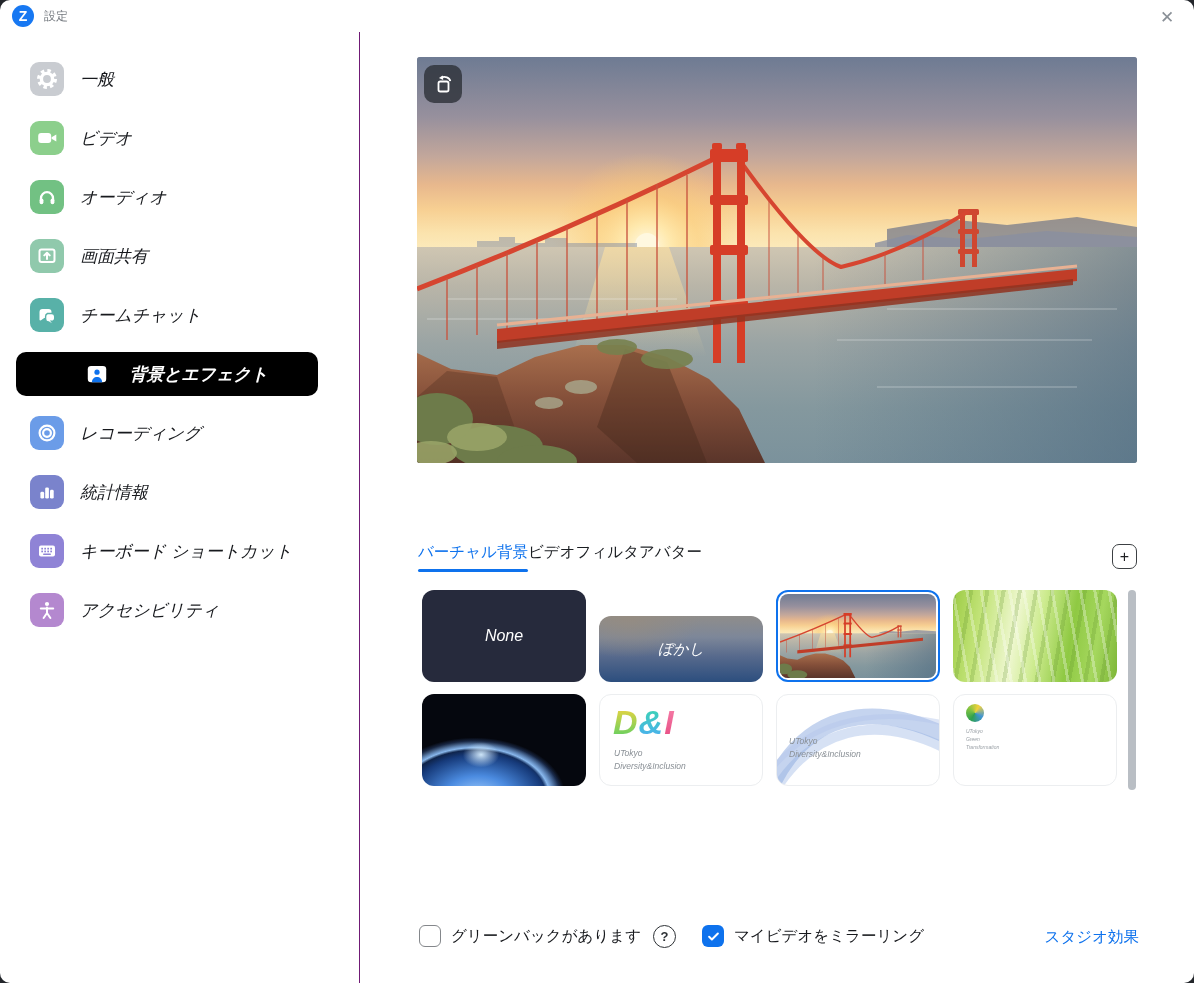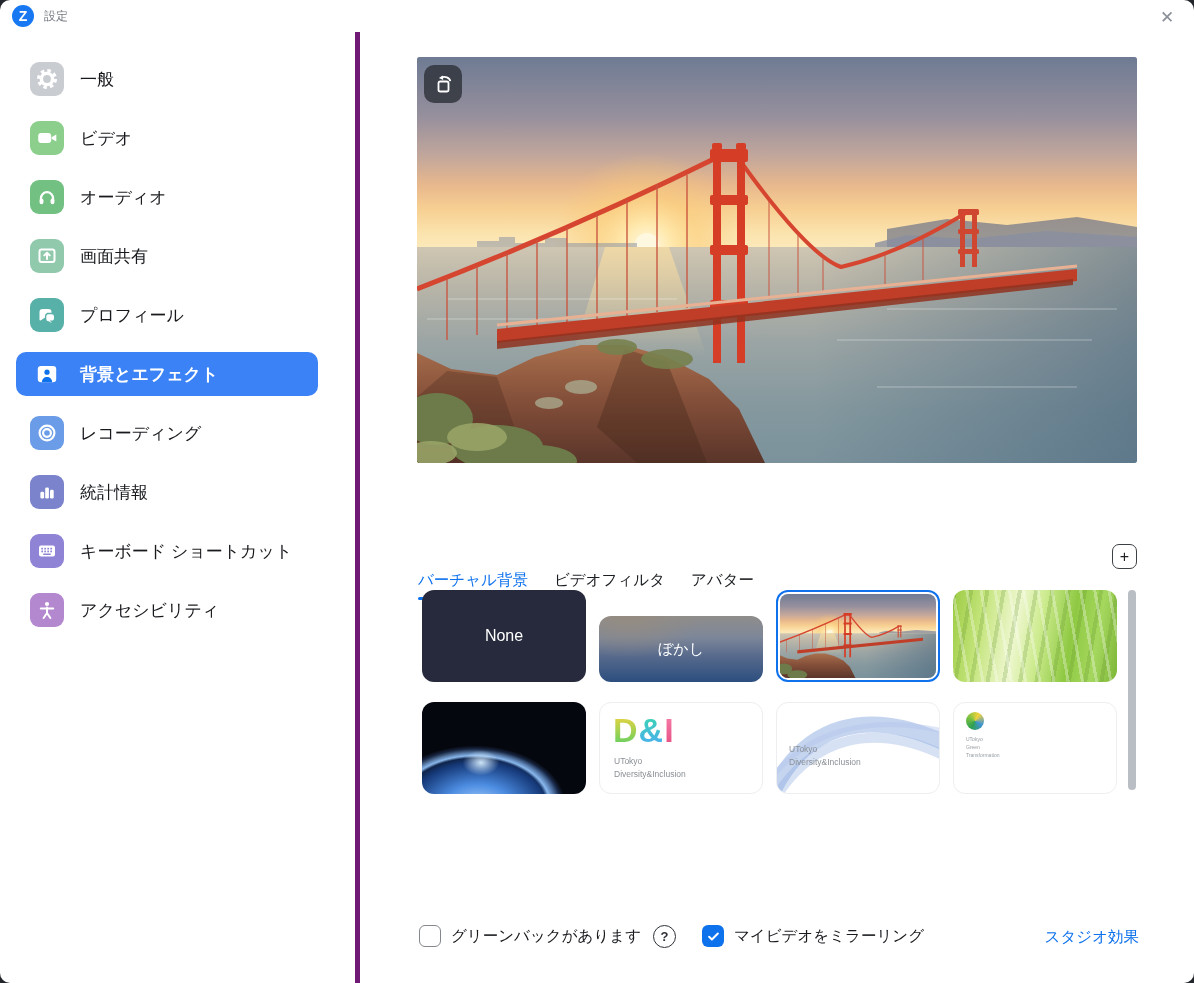--- a/index.html
+++ b/index.html
@@ -4,36 +4,36 @@
 <style>
   html,body{margin:0;padding:0;background:#23262b;font-family:"Liberation Sans","DejaVu Sans",sans-serif;}
   .window{position:relative;width:1194px;height:983px;background:#fff;border-radius:10px;overflow:hidden;}
   
   .titlebar{height:32px;display:flex;align-items:center;padding:0 12px;gap:10px;position:relative;}
   .zlogo{width:22px;height:22px;border-radius:50%;background:#1778f2;color:#fff;font-weight:bold;font-size:14px;display:flex;align-items:center;justify-content:center;}
   .win-title{font-size:12px;color:#74797f;}
   .close-btn{position:absolute;right:14px;top:4px;width:26px;height:26px;display:flex;align-items:center;justify-content:center;color:#8a9097;font-size:17px;cursor:pointer;}
   
   .content{display:flex;height:951px;}
-  .sidebar{width:360px;min-width:360px;box-sizing:border-box;border-right:5px solid #701a75;padding:25px 0 8px 16px;}
+  .sidebar{width:360px;min-width:360px;box-sizing:border-box;border-right:1px solid #701a75;padding:25px 0 8px 16px;font-style:italic;}
   .side-item{width:302px;height:44px;border-radius:10px;display:flex;align-items:center;padding-left:14px;gap:16px;margin-bottom:15px;box-sizing:border-box;font-size:17px;color:#17191d;cursor:pointer;}
-  .side-item.selected{background:#3b82f6;color:#fff;font-weight:700;}
+  .side-item.selected{background:#000000;color:#fff;font-weight:700;justify-content:center;}
   .badge{width:34px;height:34px;min-width:34px;border-radius:9px;display:flex;align-items:center;justify-content:center;}
   .main{position:relative;flex:1;}
   
   .preview{position:absolute;left:57px;top:25px;width:720px;height:406px;border-radius:3px;overflow:hidden;background:#9aa3ad;}
   .rotate-btn{position:absolute;top:8px;right:7px;width:38px;height:38px;border-radius:10px;background:rgba(42,46,52,.78);display:flex;align-items:center;justify-content:center;cursor:pointer;}
   
-  .tabs{position:absolute;left:58px;top:510px;display:flex;gap:26px;font-size:15.5px;color:#1a1d21;margin-top:28px;}
+  .tabs{position:absolute;left:58px;top:510px;display:flex;font-size:15.5px;color:#1a1d21;}
   .tab{cursor:pointer;}
   .tab.active{color:#0E72ED;}
   .tab.active::after{content:"";display:block;height:3px;border-radius:2px;background:#0E72ED;margin-top:6px;}
   .add-btn{position:absolute;left:752px;top:512px;width:25px;height:25px;border:1.5px solid #3c4043;border-radius:7px;box-sizing:border-box;display:flex;align-items:center;justify-content:center;font-size:16px;color:#202124;cursor:pointer;background:#fff;}
   
-  .grid{position:absolute;left:62px;top:558px;display:grid;grid-template-columns:repeat(4,164px);grid-auto-rows:92px;gap:20px 13px;}
+  .grid{position:absolute;left:62px;top:558px;display:grid;grid-template-columns:repeat(4,164px);grid-auto-rows:92px;gap:12px 13px;font-style:italic;}
   .tile{border-radius:12px;overflow:hidden;position:relative;cursor:pointer;box-sizing:border-box;}
   .tile.whitecard{border:1px solid #eceef0;background:#fff;}
   .tile.selected{border:2px solid #0E72ED;background:#fff;padding:2px;}
   .thumb-inner{width:100%;height:100%;border-radius:8px;overflow:hidden;}
   .tile-label{position:absolute;inset:0;display:flex;align-items:center;justify-content:center;color:#fff;font-size:16px;}
   .tile-none{background:#262a3c;}
   .tile-blur{background:
     radial-gradient(120px 70px at 18% 0%,rgba(150,140,128,.85),rgba(150,140,128,0) 60%),
     linear-gradient(180deg,#8f8d8b 0%,#7d8799 32%,#56698c 62%,#2c4e7e 100%); margin-top: 26px;}
   .tile-grass{background:
@@ -127,21 +127,21 @@
         <span>画面共有</span>
       </div>
 
       <div class="side-item">
         <span class="badge" style="background:#58b1a8">
           <svg width="24" height="24" viewBox="0 0 24 24">
               <path d="M4.5 9 a3 3 0 0 1 3-3 h6 a3 3 0 0 1 3 3 v3 a3 3 0 0 1-3 3 H9.2 L6 17.3 c-.6.4-1.5 0-1.5-.8 Z" fill="#fff"></path>
               <path d="M12.5 10.5 h4.2 a3 3 0 0 1 3 3 v1.8 a3 3 0 0 1-3 3 h-.4 l1.6 2 c.4.6-.3 1.3-.9.9 L13.6 19 a3 3 0 0 1-3-3 v-2.5 a3 3 0 0 1 1.9-3 Z" fill="#fff" stroke="#58b1a8" stroke-width="1.4"></path>
             </svg>
         </span>
-        <span>プロフィール</span>
+        <span>チームチャット</span>
       </div>
 
       <div class="side-item selected">
         <span class="badge">
           <svg width="26" height="26" viewBox="0 0 24 24">
               <rect x="3.5" y="4.5" width="17" height="15" rx="3" fill="#fff"></rect>
               <circle cx="12" cy="10.3" r="2.4" fill="#0E72ED"></circle>
               <path d="M7.3 19.5 c0-3 2.1-4.8 4.7-4.8 s4.7 1.8 4.7 4.8 Z" fill="#0E72ED"></path>
             </svg>
         </span>

